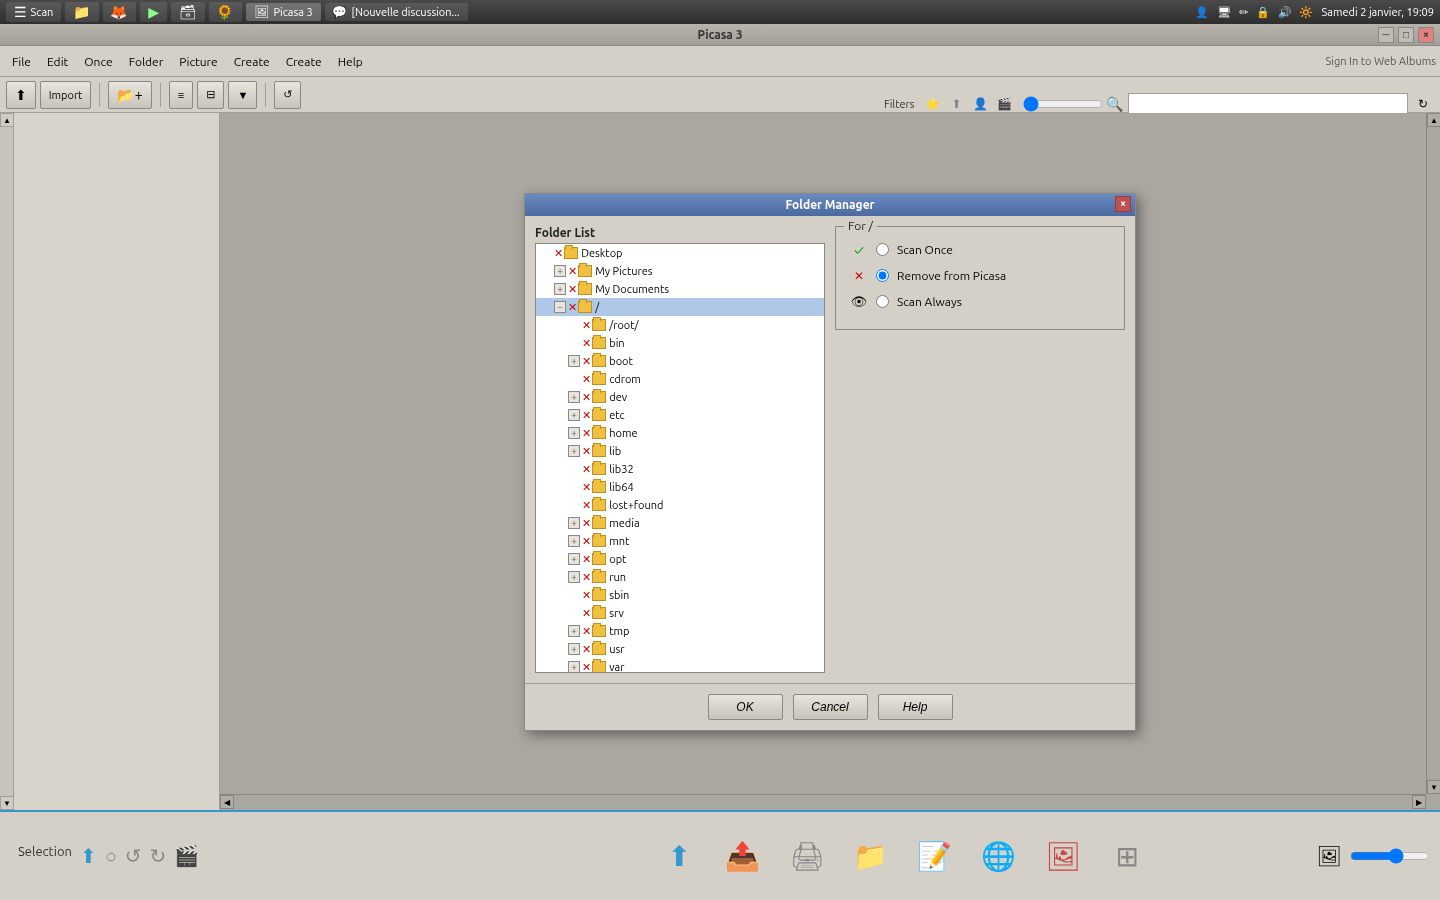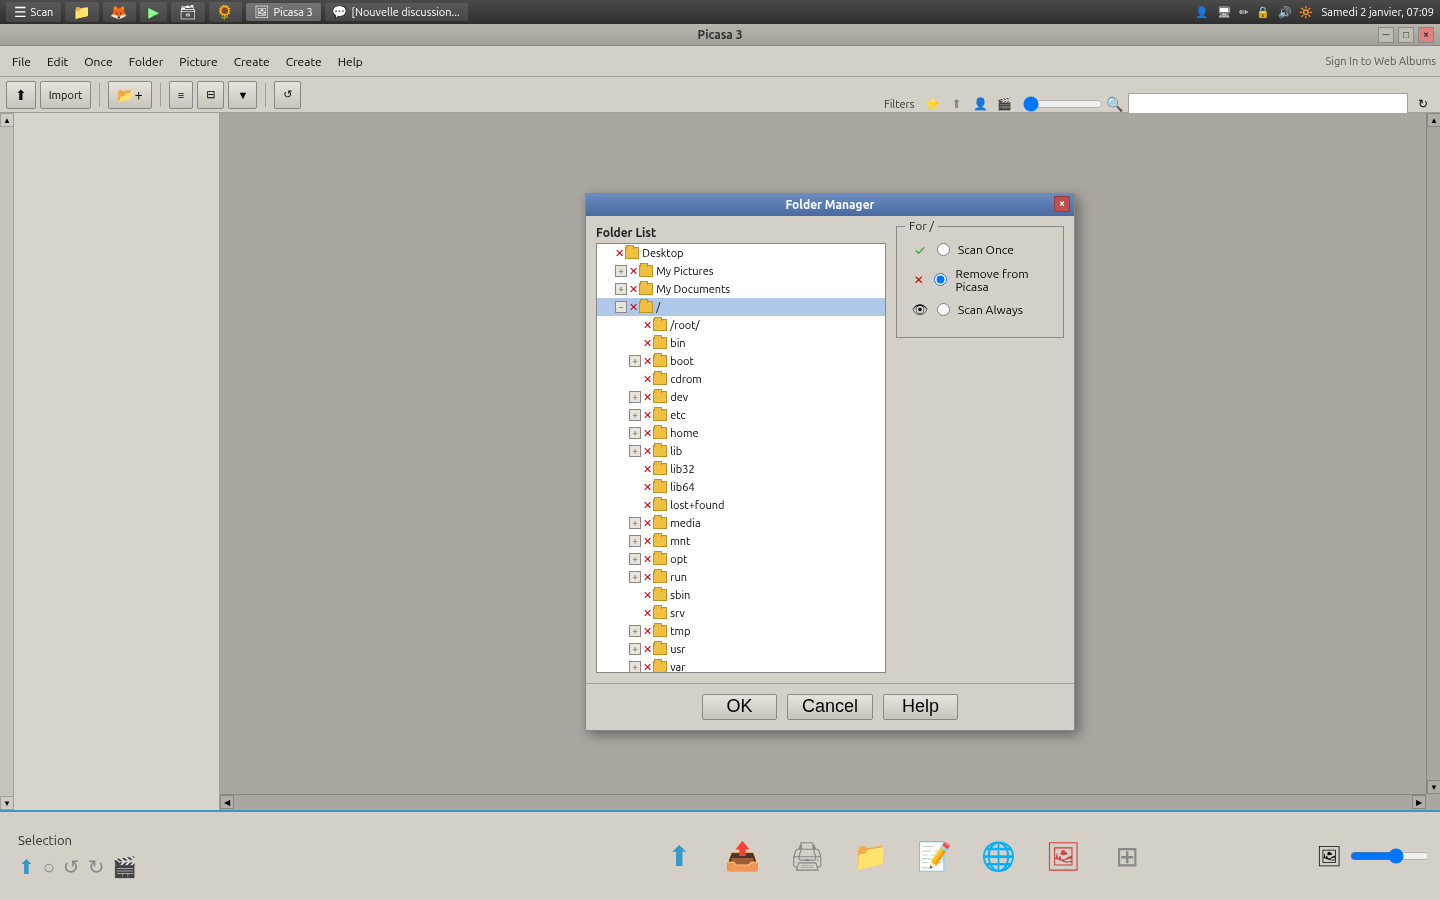--- a/index.html
+++ b/index.html
@@ -107,21 +107,21 @@
     .bottom-left { width: 480px; display: flex; flex-direction: column; justify-content: center; padding: 8px; }
     .bottom-icon { width: 48px; height: 48px; display: flex; align-items: center; justify-content: center; cursor: pointer; flex-direction: column; gap: 2px; }
 
     
     .dialog-overlay {
       position: absolute; top: 0; left: 0; right: 0; bottom: 0;
       background: rgba(0,0,0,0.15); display: flex; align-items: center; justify-content: center;
       z-index: 100;
     }
     .dialog {
-      width: 490px;
+      width: 612px;
       background: #d4d0c8;
       border: 1px solid #888;
       box-shadow: 4px 4px 12px rgba(0,0,0,0.4);
     }
     .dialog-titlebar {
       height: 22px; background: linear-gradient(to bottom, #6a8bbf, #4a6a9f);
       display: flex; align-items: center; justify-content: center;
       font-size: 12px; font-weight: bold; color: #fff;
       position: relative; padding: 0 6px;
     }
@@ -178,22 +178,22 @@
     
     .dialog-buttons {
       display: flex; justify-content: center; gap: 10px;
       padding: 10px;
       border-top: 1px solid #a0a098;
     }
     .dialog-btn {
       min-width: 75px; height: 26px; padding: 0 14px;
       background: linear-gradient(to bottom, #e8e4dc, #c8c4bc);
       border: 1px solid #888; border-radius: 2px;
-      font-size: 18px; cursor: pointer;
-      display: flex; align-items: center; justify-content: center;
+      font-size: 12px; cursor: pointer;
+      display: flex; align-items: center; justify-content: center; font-style: italic;
     }
 
     
     .check-green { color: #00aa00; font-size: 14px; }
     
     .x-red { color: #cc0000; font-size: 12px; }
     
     .eye-icon { font-size: 13px; }
     .scroll-arrow { width: 14px; height: 14px; background: #d0ccC4; border: 1px solid #a0a098; display: flex; align-items: center; justify-content: center; font-size: 8px; cursor: pointer; }
   </style>
@@ -234,21 +234,21 @@
       <span>[Nouvelle discussion...</span>
     </div>
   </div>
   <div class="system-bar-right">
     <span>👤</span>
     <span>🖥</span>
     <span>✏</span>
     <span>🔒</span>
     <span>🔊</span>
     <span>🔆</span>
-    <span>Samedi 2 janvier, 07:09</span>
+    <span>Samedi 2 janvier, 19:09</span>
   </div>
 </div>
 
 <div class="main-window">
 
   <div class="window-titlebar">
     <span>Picasa 3</span>
     <div class="window-controls">
       <div class="win-btn">─</div>
       <div class="win-btn">□</div>
@@ -528,21 +528,21 @@
             <button class="dialog-btn">Help</button>
           </div>
         </div>
       </div>
     </div>
   </div>
 
   <div class="bottom-bar">
     <div class="bottom-left">
 
-      <div style="display:flex; flex-direction:column; align-items:flex-start; gap:8px;">
+      <div style="display:flex; flex-direction:row; align-items:flex-start; gap:8px;">
         <span style="font-size:13px; color:#333;">Selection</span>
         <div style="display:flex; gap:8px; align-items:center;">
           <div style="cursor:pointer; font-size:20px; color:#3399cc;">⬆</div>
           <div style="cursor:pointer; font-size:20px; color:#888;">○</div>
           <div style="cursor:pointer; font-size:20px; color:#888;">↺</div>
           <div style="cursor:pointer; font-size:20px; color:#888;">↻</div>
           <div style="cursor:pointer; font-size:20px; color:#888;">🎬</div>
         </div>
       </div>
     </div>

